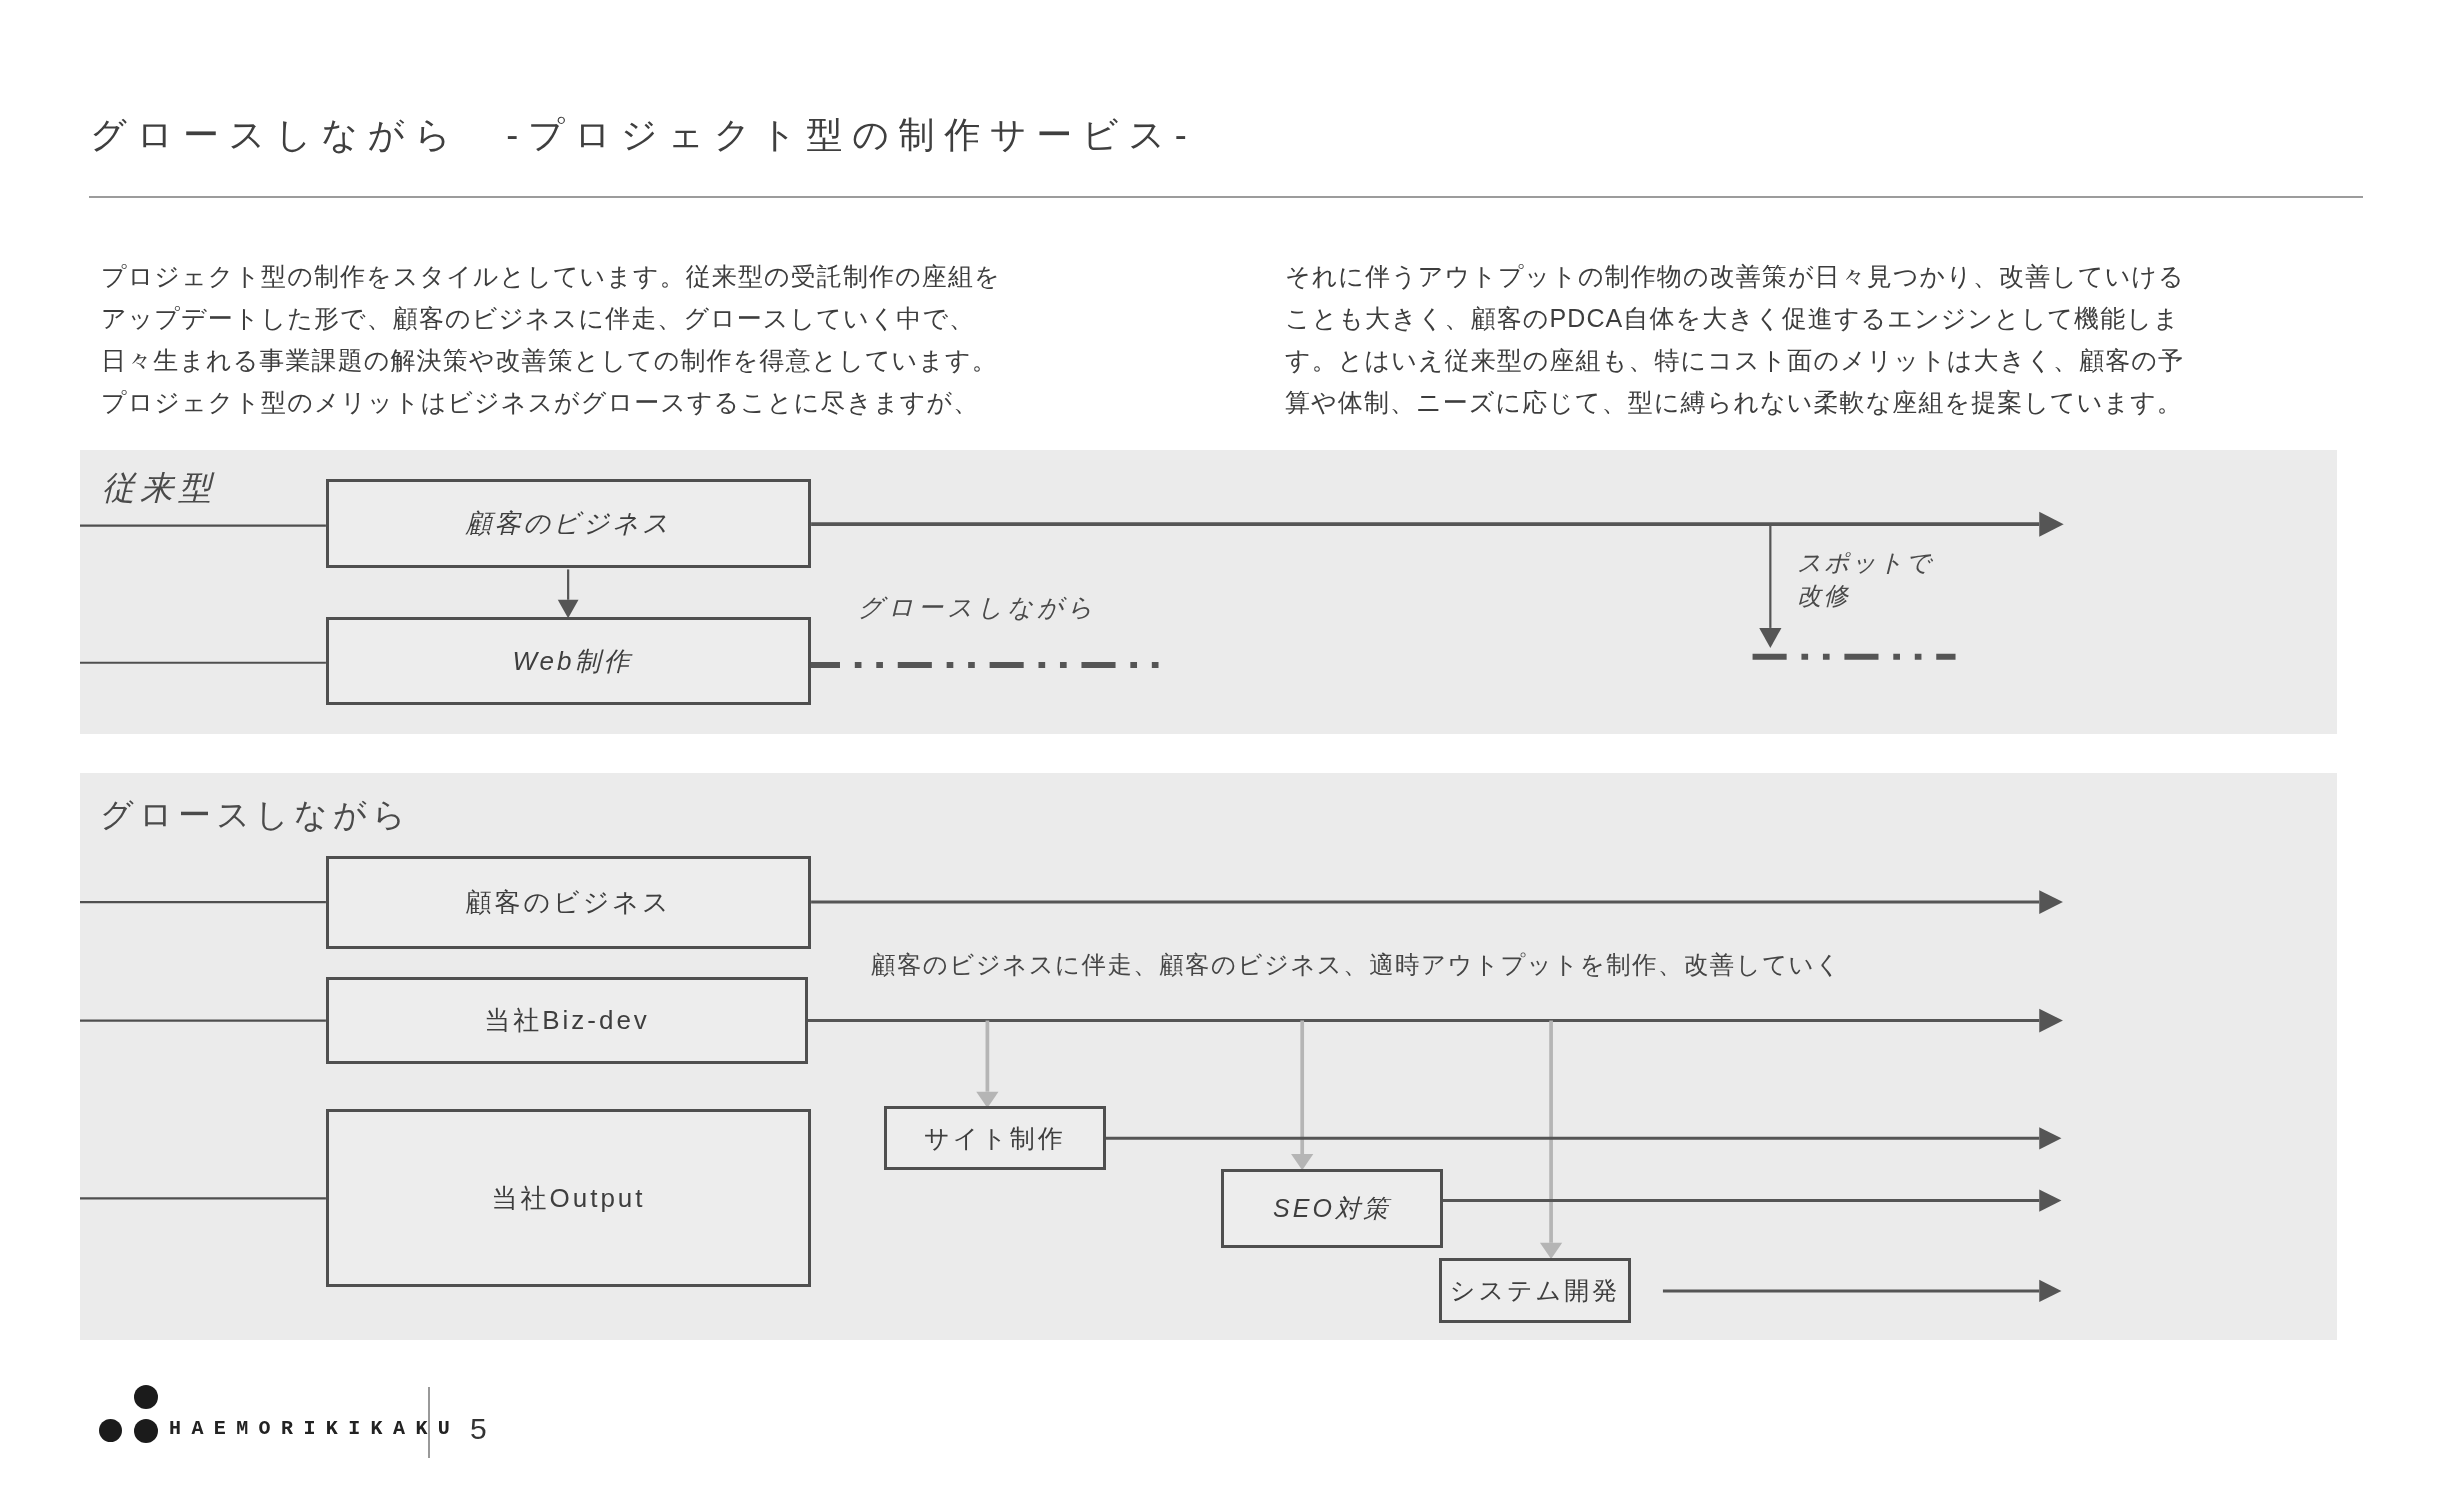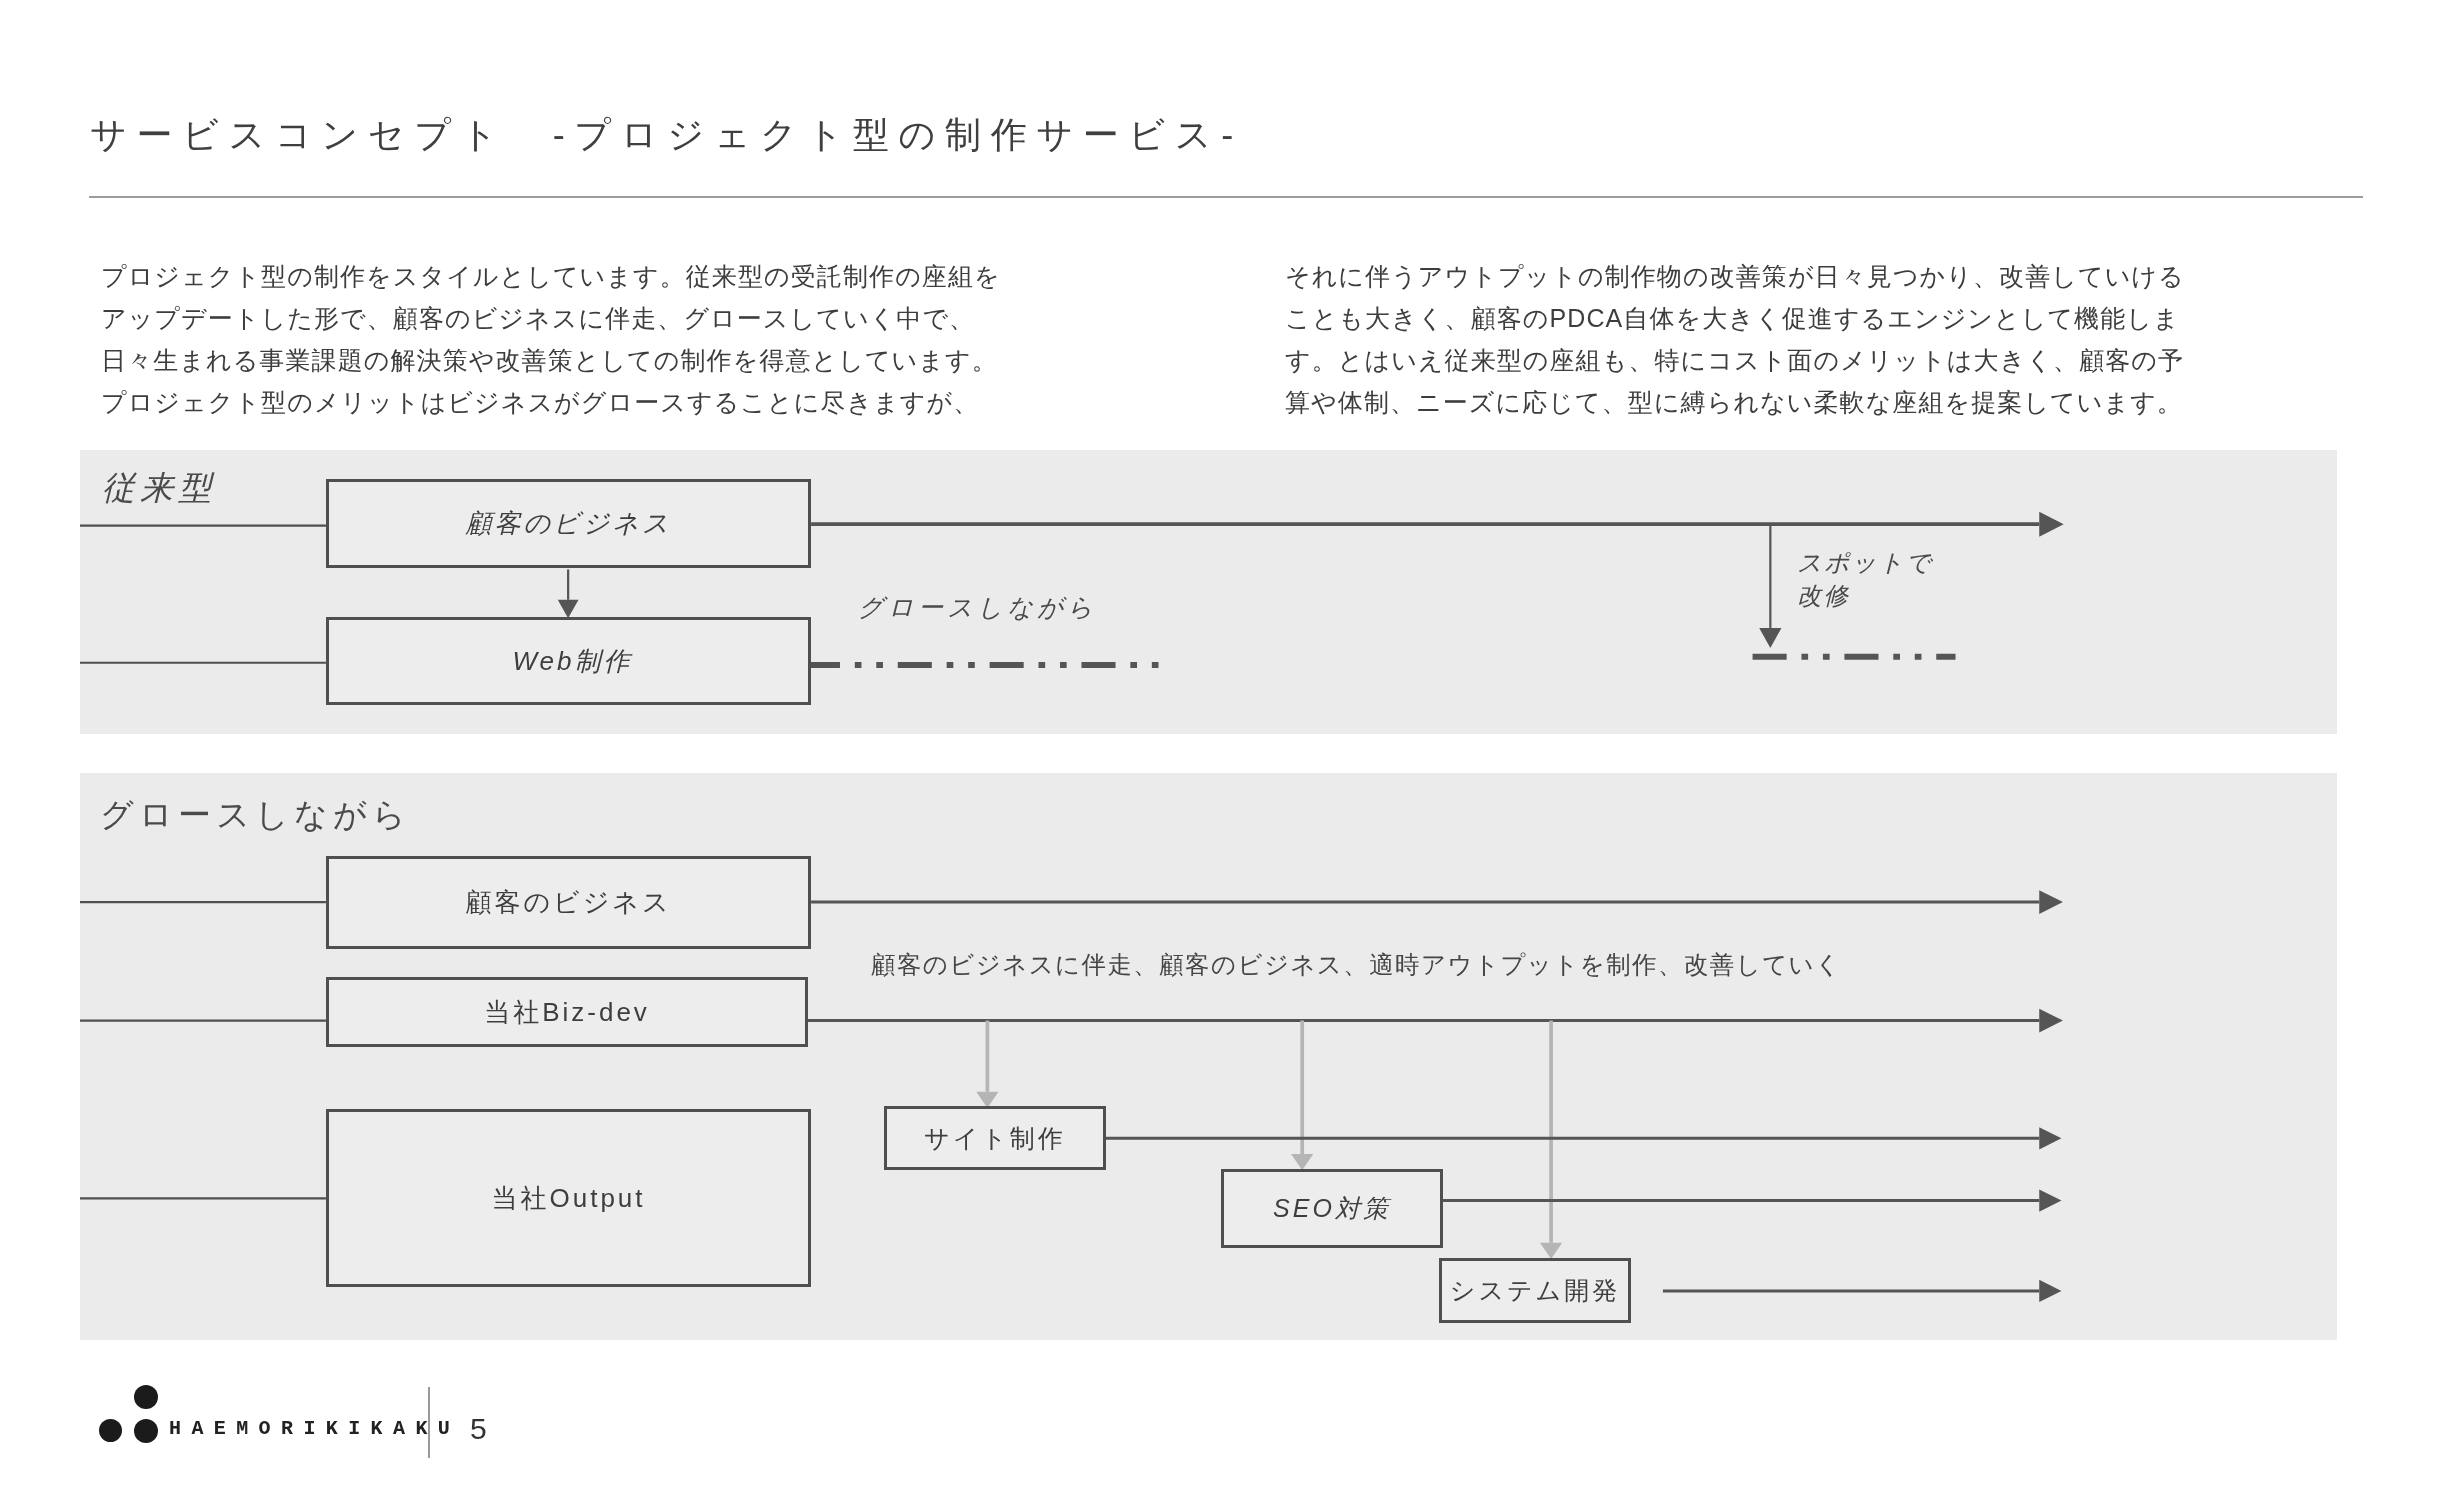--- a/index.html
+++ b/index.html
@@ -43,21 +43,21 @@
     font-size:20px;font-weight:600;letter-spacing:10.4px;color:#222222;white-space:nowrap;
   }
   .footer-divider{left:428px;top:1387px;width:1.5px;height:71px;background:#999999;}
   .page-number{left:470px;top:1412px;font-size:30px;font-weight:300;color:#333333;}
 </style>
 </head>
 <body>
 
 <div class="slide">
 
-  <div class="abs page-title">サービスコンセプト　-プロジェクト型の制作サービス-</div>
+  <div class="abs page-title">グロースしながら　-プロジェクト型の制作サービス-</div>
   <div class="abs title-rule"></div>
 
   <div class="abs intro left">プロジェクト型の制作をスタイルとしています。従来型の受託制作の座組を
 アップデートした形で、顧客のビジネスに伴走、グロースしていく中で、
 日々生まれる事業課題の解決策や改善策としての制作を得意としています。
 プロジェクト型のメリットはビジネスがグロースすることに尽きますが、</div>
   <div class="abs intro right">それに伴うアウトプットの制作物の改善策が日々見つかり、改善していける
 ことも大きく、顧客のPDCA自体を大きく促進するエンジンとして機能しま
 す。とはいえ従来型の座組も、特にコスト面のメリットは大きく、顧客の予
 算や体制、ニーズに応じて、型に縛られない柔軟な座組を提案しています。</div>
@@ -117,21 +117,21 @@
       <polygon points="2645,478 2645,508 2675,493" fill="#555555"></polygon>
       <line x1="1802" y1="577" x2="2645" y2="577" stroke="#555555" stroke-width="4"></line>
       <polygon points="2645,562 2645,592 2675,577" fill="#555555"></polygon>
       <line x1="2137" y1="699" x2="2645" y2="699" stroke="#555555" stroke-width="4"></line>
       <polygon points="2645,684 2645,714 2675,699" fill="#555555"></polygon>
     </svg>
     <div class="abs section-label" style="left:20px;top:20px;">グロースしながら</div>
     <div class="bigbox" style="left:246px;top:83px;width:485px;height:93px;">
       <span>顧客のビジネス</span>
     </div>
-    <div class="bigbox" style="left:246px;top:204px;width:482px;height:70px;">
+    <div class="bigbox" style="left:246px;top:204px;width:482px;height:87px;">
       <span>当社Biz-dev</span>
     </div>
     <div class="bigbox" style="left:246px;top:336px;width:485px;height:178px;">
       <span>当社Output</span>
     </div>
     <div class="abs caption" style="left:791px;top:176px;">顧客のビジネスに伴走、顧客のビジネス、適時アウトプットを制作、改善していく</div>
     <div class="smallbox" style="left:804px;top:333px;width:222px;height:64px;">
       <span>サイト制作</span>
     </div>
     <div class="smallbox" style="left:1141px;top:396px;width:222px;height:79px;font-style:italic;">

